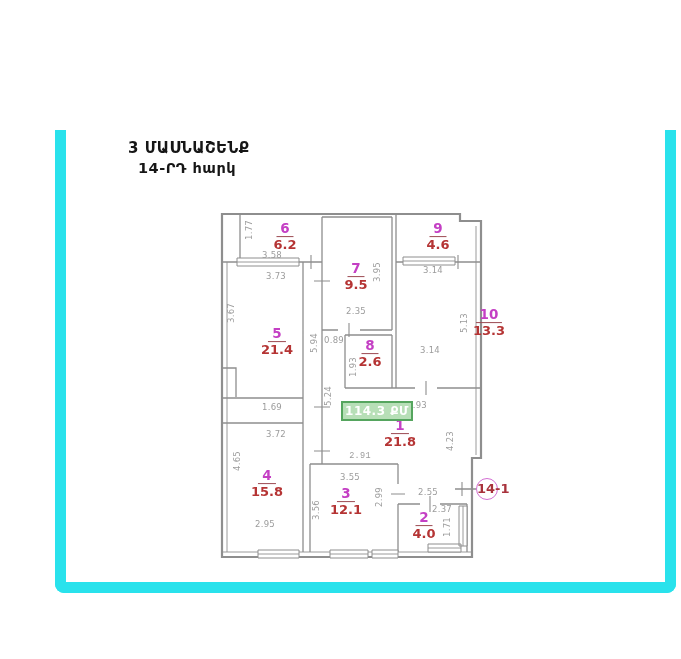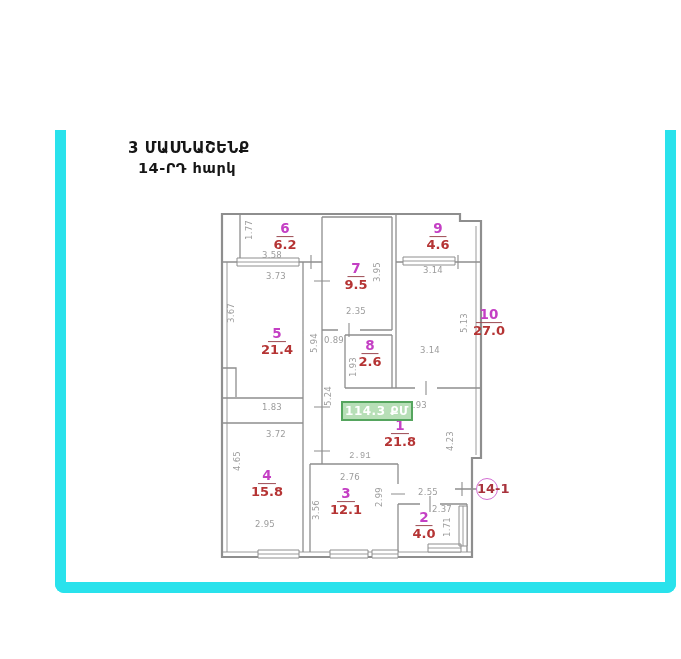--- a/index.html
+++ b/index.html
@@ -87,42 +87,42 @@
   <div id="label-layer">
       <div class="room-label" style="left: 400px; top: 433px;"><div class="room-num">1</div><div class="room-area">21.8</div></div>
       <div class="room-label" style="left: 424px; top: 525px;"><div class="room-num">2</div><div class="room-area">4.0</div></div>
       <div class="room-label" style="left: 346px; top: 501px;"><div class="room-num">3</div><div class="room-area">12.1</div></div>
       <div class="room-label" style="left: 267px; top: 483px;"><div class="room-num">4</div><div class="room-area">15.8</div></div>
       <div class="room-label" style="left: 277px; top: 341px;"><div class="room-num">5</div><div class="room-area">21.4</div></div>
       <div class="room-label" style="left: 285px; top: 236px;"><div class="room-num">6</div><div class="room-area">6.2</div></div>
       <div class="room-label" style="left: 356px; top: 276px;"><div class="room-num">7</div><div class="room-area">9.5</div></div>
       <div class="room-label" style="left: 370px; top: 353px;"><div class="room-num">8</div><div class="room-area">2.6</div></div>
       <div class="room-label" style="left: 438px; top: 236px;"><div class="room-num">9</div><div class="room-area">4.6</div></div>
-      <div class="room-label" style="left: 441px; top: 322px; margin-left: 48px;"><div class="room-num">10</div><div class="room-area">27.0</div></div>
+      <div class="room-label" style="left: 441px; top: 322px; margin-left: 48px;"><div class="room-num">10</div><div class="room-area">13.3</div></div>
       <div class="dim rot" style="left: 249px; top: 230px;">1.77</div>
       <div class="dim" style="left: 272px; top: 255px;">3.58</div>
       <div class="dim" style="left: 276px; top: 276px;">3.73</div>
       <div class="dim rot" style="left: 231px; top: 313px;">3.67</div>
       <div class="dim rot" style="left: 314px; top: 343px;">5.94</div>
       <div class="dim" style="left: 356px; top: 311px;">2.35</div>
       <div class="dim rot" style="left: 377px; top: 272px;">3.95</div>
       <div class="dim" style="left: 433px; top: 270px;">3.14</div>
       <div class="dim rot" style="left: 464px; top: 323px;">5.13</div>
       <div class="dim" style="left: 430px; top: 350px;">3.14</div>
       <div class="dim" style="left: 334px; top: 340px;">0.89</div>
       <div class="dim rot" style="left: 353px; top: 367px;">1.93</div>
       <div class="dim rot" style="left: 328px; top: 396px;">5.24</div>
-      <div class="dim" style="left: 272px; top: 407px;">1.83</div>
+      <div class="dim" style="left: 272px; top: 407px;">1.69</div>
       <div class="dim" style="left: 417px; top: 405px;">4.93</div>
       <div class="dim" style="left: 276px; top: 434px;">3.72</div>
       <div class="dim" style="left: 360px; top: 456px; font-family: Liberation Mono, monospace;">2.91</div>
       <div class="dim rot" style="left: 450px; top: 441px;">4.23</div>
       <div class="dim rot" style="left: 237px; top: 461px;">4.65</div>
       <div class="dim" style="left: 265px; top: 524px;">2.95</div>
-      <div class="dim" style="left: 350px; top: 477px;">2.76</div>
+      <div class="dim" style="left: 350px; top: 477px;">3.55</div>
       <div class="dim rot" style="left: 316px; top: 510px;">3.56</div>
       <div class="dim rot" style="left: 379px; top: 497px;">2.99</div>
       <div class="dim" style="left: 428px; top: 492px;">2.55</div>
       <div class="dim" style="left: 442px; top: 509px;">2.37</div>
       <div class="dim rot" style="left: 447px; top: 527px;">1.71</div>
     </div>
 
   <div class="badge">114.3 ՔՄ</div>
 
   <div class="marker">14-1</div>

